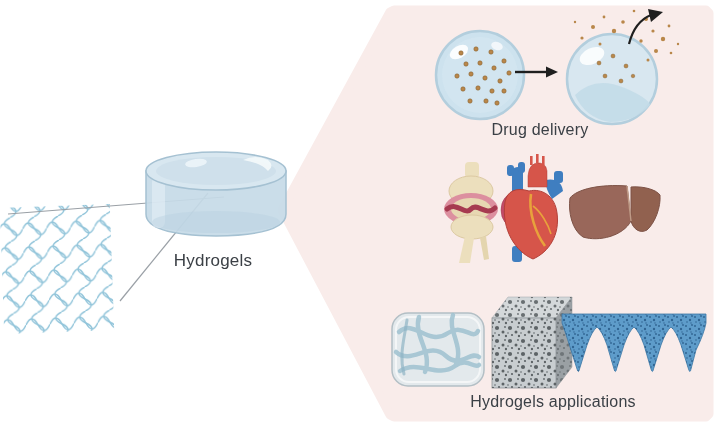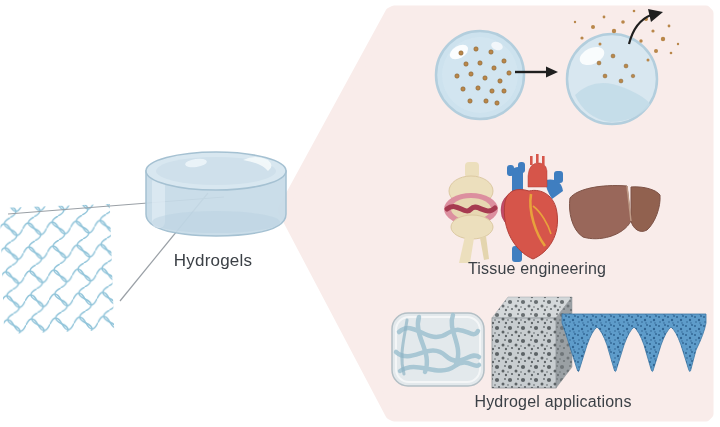--- a/index.html
+++ b/index.html
@@ -194,18 +194,18 @@
              Q592,331 587,345 L579.5,369 Q578.5,374 577,369 L570,347 Q565,331 562,323 Z" style="fill:var(--needle_blue)" stroke="#3a76a4" stroke-width="0.8"></path>
     <path d="M562,314 L706,314 L706,323 Q704,334 696,350 L691,369 Q690,374 688.5,369 L681,345 Q676,331 671,327
              Q666,331 661,345 L653.5,369 Q652.5,374 651,369 L644,345 Q639,331 634,327
              Q629,331 624,345 L616.5,369 Q615.5,374 614,369 L607,345 Q602,331 597,327
              Q592,331 587,345 L579.5,369 Q578.5,374 577,369 L570,347 Q565,331 562,323 Z" fill="url(#nspeck)" opacity="0.9"></path>
   </g>
 </svg>
 
 <div class="lbl lbl-hydrogels" style="left:213px;top:251px;text-align:right;">Hydrogels</div>
 
-
-<div class="lbl" style="left:537px;top:260px;">Tissue engineering</div>
-
-<div class="lbl" style="left:553px;top:393px;">Hydrogel applications</div>
+<div class="lbl" style="left:540px;top:121px;">Drug delivery</div>
+
+
+<div class="lbl" style="left:553px;top:393px;">Hydrogels applications</div>
 
 </div>
 
 </body></html>

